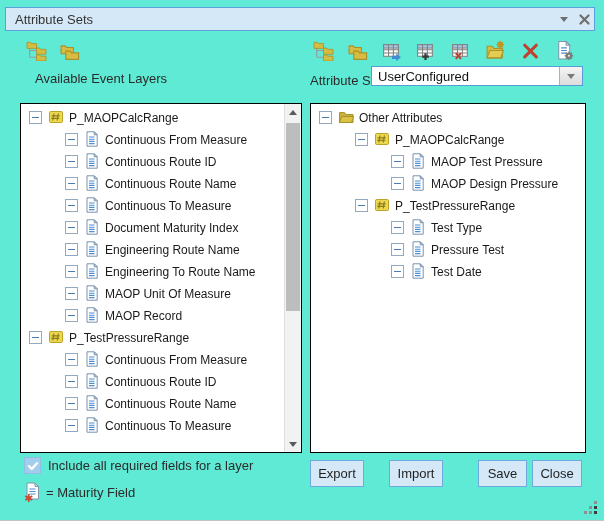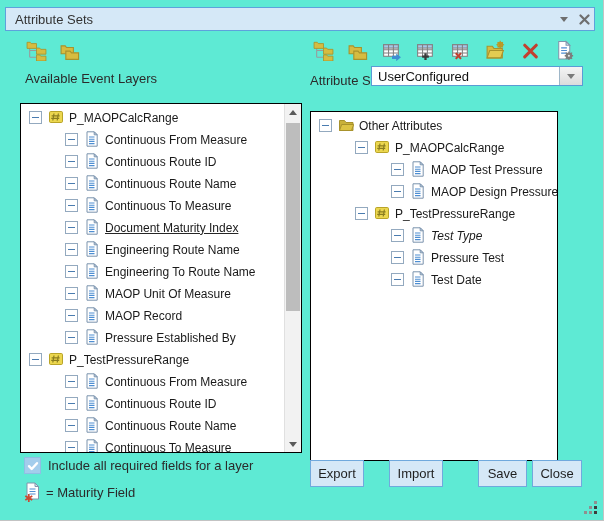--- a/index.html
+++ b/index.html
@@ -31,21 +31,21 @@
   }
   .combo .val{flex:1;font-size:13px;padding:2px 0 0 6px;color:#111;white-space:nowrap;overflow:hidden;}
   .combo .dd{
     width:22px;border-left:1px solid #9eb6c8;background:linear-gradient(#f4f4f4,#dcdcdc);
     display:flex;align-items:center;justify-content:center;cursor:pointer;
   }
   .combo .dd .arr{width:0;height:0;border-left:4px solid transparent;border-right:4px solid transparent;border-top:5px solid #7a7a7a;}
   
   .panel{position:absolute;background:#fff;border:1px solid #000;box-sizing:border-box;overflow:hidden;}
   .panel.left{left:20px;top:103px;width:282px;height:350px;}
-  .panel.right{left:310px;top:111px;width:248px;height:350px;}
+  .panel.right{left:310px;top:103px;width:276px;height:350px;}
   .treebody{position:absolute;left:0;top:2px;right:0;bottom:0;}
   .trow{height:22px;display:flex;align-items:center;white-space:nowrap;cursor:default;}
   .expbox{
     width:13px;height:13px;border:1px solid #93a9bf;box-sizing:border-box;background:#fff;
     display:inline-flex;align-items:center;justify-content:center;margin-right:6px;flex:0 0 auto;cursor:pointer;
   }
   .expbox .minus{width:7px;height:0;border-top:1px solid #4a7cb0;display:block;}
   .ticon{width:16px;height:16px;margin-right:5px;flex:0 0 auto;display:inline-flex;}
   .tlabel{font-size:12px;color:#1a1a1a;padding-top:1px;}
   
@@ -194,21 +194,21 @@
           <path d="M6.8 7.5 h5.5 M6.8 10 h5.5 M6.8 12.5 h5.5" stroke="#4e8ed2" stroke-width="1.1"></path>
           <g stroke="#7d7d7d" stroke-width="1.2">
             <circle cx="14.2" cy="15" r="2.6" fill="#9a9a9a"></circle>
             <path d="M10.2 15 h8 M14.2 11 v8 M11.2 12 l6 6 M17.2 12 l-6 6"></path>
             <circle cx="14.2" cy="15" r="1" fill="#e8e8e8" stroke="none"></circle>
           </g>
         </svg>
       </span>
     </div>
 
-  <div class="seclabel" style="left:25px;top:71px;">Available Event Layers</div>
+  <div class="seclabel" style="left:35px;top:71px;">Available Event Layers</div>
   <div class="seclabel" style="left:310px;top:73px;">Attribute Set:</div>
 
   <div class="combo">
     <span class="val">UserConfigured</span>
     <span class="dd">
         <span class="arr"></span>
       </span>
   </div>
 
   <div class="panel left">
@@ -270,21 +270,21 @@
           </span>
           <span class="ticon">
             <svg width="16" height="16" viewBox="0 0 16 16">
               <path d="M3 0.8 h7.2 l3 3 V15.2 H3 z" fill="#fff" stroke="#7a93ad"></path>
               <path d="M10.2 0.8 l3 3 h-3 z" fill="#d3e0ec" stroke="#7a93ad"></path>
               <path d="M5 6 h5.5 M5 8.2 h5.5 M5 10.4 h5.5 M5 12.6 h5.5" stroke="#4e8ed2" stroke-width="1.1"></path>
             </svg>
           </span>
           <span class="tlabel">Continuous To Measure</span>
         </div>
-        <div class="trow" style="padding-left: 44px; text-decoration: underline;">
+        <div class="trow" style="padding-left: 44px;">
           <span class="expbox">
             <span class="minus"></span>
           </span>
           <span class="ticon">
             <svg width="16" height="16" viewBox="0 0 16 16">
               <path d="M3 0.8 h7.2 l3 3 V15.2 H3 z" fill="#fff" stroke="#7a93ad"></path>
               <path d="M10.2 0.8 l3 3 h-3 z" fill="#d3e0ec" stroke="#7a93ad"></path>
               <path d="M5 6 h5.5 M5 8.2 h5.5 M5 10.4 h5.5 M5 12.6 h5.5" stroke="#4e8ed2" stroke-width="1.1"></path>
             </svg>
           </span>
@@ -334,33 +334,20 @@
             <span class="minus"></span>
           </span>
           <span class="ticon">
             <svg width="16" height="16" viewBox="0 0 16 16">
               <path d="M3 0.8 h7.2 l3 3 V15.2 H3 z" fill="#fff" stroke="#7a93ad"></path>
               <path d="M10.2 0.8 l3 3 h-3 z" fill="#d3e0ec" stroke="#7a93ad"></path>
               <path d="M5 6 h5.5 M5 8.2 h5.5 M5 10.4 h5.5 M5 12.6 h5.5" stroke="#4e8ed2" stroke-width="1.1"></path>
             </svg>
           </span>
           <span class="tlabel">MAOP Record</span>
-        </div>
-        <div class="trow" style="padding-left: 44px;">
-          <span class="expbox">
-            <span class="minus"></span>
-          </span>
-          <span class="ticon">
-            <svg width="16" height="16" viewBox="0 0 16 16">
-              <path d="M3 0.8 h7.2 l3 3 V15.2 H3 z" fill="#fff" stroke="#7a93ad"></path>
-              <path d="M10.2 0.8 l3 3 h-3 z" fill="#d3e0ec" stroke="#7a93ad"></path>
-              <path d="M5 6 h5.5 M5 8.2 h5.5 M5 10.4 h5.5 M5 12.6 h5.5" stroke="#4e8ed2" stroke-width="1.1"></path>
-            </svg>
-          </span>
-          <span class="tlabel">Pressure Established By</span>
         </div>
         <div class="trow" style="padding-left: 8px;">
           <span class="expbox">
             <span class="minus"></span>
           </span>
           <span class="ticon">
             <svg width="16" height="16" viewBox="0 0 16 16">
               <rect x="1.5" y="2.5" width="13" height="11" rx="1.2" fill="#ecd74f" stroke="#b9a428"></rect>
               <path d="M6 4.5 L4.8 11.5 M10.4 4.5 L9.2 11.5 M3.6 6.8 H11.6 M3.2 9.4 H11.2" stroke="#8a7d1f" stroke-width="1.2" fill="none"></path>
             </svg>
@@ -488,21 +475,21 @@
             <span class="minus"></span>
           </span>
           <span class="ticon">
             <svg width="16" height="16" viewBox="0 0 16 16">
               <rect x="1.5" y="2.5" width="13" height="11" rx="1.2" fill="#ecd74f" stroke="#b9a428"></rect>
               <path d="M6 4.5 L4.8 11.5 M10.4 4.5 L9.2 11.5 M3.6 6.8 H11.6 M3.2 9.4 H11.2" stroke="#8a7d1f" stroke-width="1.2" fill="none"></path>
             </svg>
           </span>
           <span class="tlabel">P_TestPressureRange</span>
         </div>
-        <div class="trow" style="padding-left: 80px; font-style: italic;">
+        <div class="trow" style="padding-left: 80px;">
           <span class="expbox">
             <span class="minus"></span>
           </span>
           <span class="ticon">
             <svg width="16" height="16" viewBox="0 0 16 16">
               <path d="M3 0.8 h7.2 l3 3 V15.2 H3 z" fill="#fff" stroke="#7a93ad"></path>
               <path d="M10.2 0.8 l3 3 h-3 z" fill="#d3e0ec" stroke="#7a93ad"></path>
               <path d="M5 6 h5.5 M5 8.2 h5.5 M5 10.4 h5.5 M5 12.6 h5.5" stroke="#4e8ed2" stroke-width="1.1"></path>
             </svg>
           </span>

